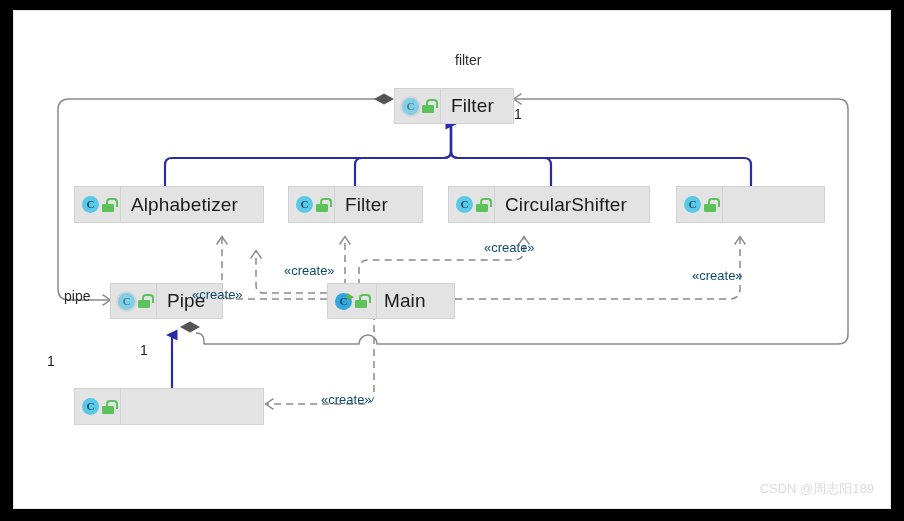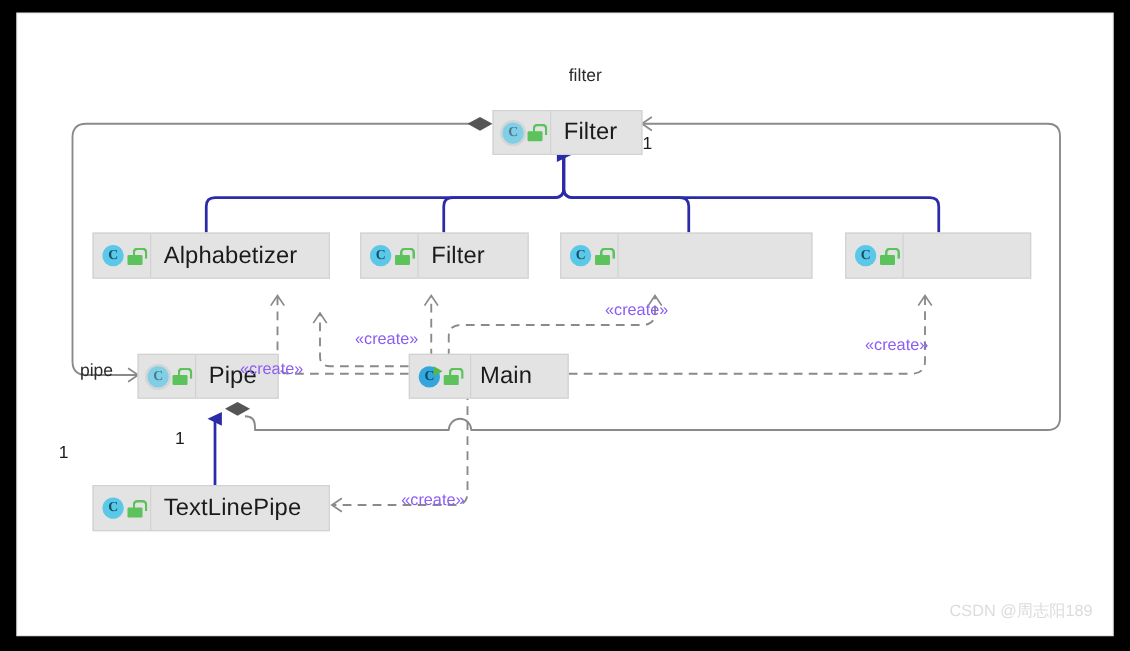--- a/index.html
+++ b/index.html
@@ -24,21 +24,21 @@
           color:#0d4a66;font-family:"Liberation Serif",serif;}
   .ic-run:after{content:"";position:absolute;right:-2px;top:0px;
           border-left:7px solid #54b948;border-top:4.5px solid transparent;border-bottom:4.5px solid transparent;}
   
   .ic-lock{position:relative;width:13px;height:14px;}
   .ic-lock i{position:absolute;left:0;bottom:0;width:12px;height:8px;background:#5cc25c;border-radius:1px;display:block;}
   .ic-lock b{position:absolute;left:4px;top:0;width:8px;height:7px;border:2px solid #5cc25c;
              border-bottom:none;border-radius:4px 4px 0 0;display:block;}
   .lbl{position:absolute;font-size:13.5px;color:#2b2b2b;white-space:nowrap;}
   .lbl.big{font-size:14px;}
-  .lbl.stereo{font-size:13px;color:#8b5cf6;}
+  .lbl.stereo{font-size:13px;color:#0c4a6e;}
   .lbl.mult{font-size:14px;color:#1b1b1b;}
   #wm{position:absolute;right:16px;bottom:10px;font-size:13px;color:#dcdcdc;white-space:nowrap;}
 </style>
 </head>
 <body>
 
 <div id="frame">
   <div id="canvas">
 
     <svg id="wires" viewBox="0 0 876 497" xmlns="http://www.w3.org/2000/svg">
@@ -129,20 +129,21 @@
 
     <div class="node" style="left:434px;top:175px;width:202px;height:37px;">
       <span class="icons">
         <span class="ic-class">C</span>
         <span class="ic-lock">
             <b></b>
             <i></i>
           </span>
       </span>
       <span class="sep" style="left:45px"></span>
+      <span class="nm">CircularShifter</span>
     </div>
 
     <div class="node" style="left:662px;top:175px;width:149px;height:37px;">
       <span class="icons">
         <span class="ic-class">C</span>
         <span class="ic-lock">
             <b></b>
             <i></i>
           </span>
       </span>
@@ -175,21 +176,20 @@
 
     <div class="node" style="left:60px;top:377px;width:190px;height:37px;">
       <span class="icons">
         <span class="ic-class">C</span>
         <span class="ic-lock">
             <b></b>
             <i></i>
           </span>
       </span>
       <span class="sep" style="left:45px"></span>
-      <span class="nm">TextLinePipe</span>
     </div>
 
     <span class="lbl big" style="left:441px;top:41px;">filter</span>
     <span class="lbl big" style="left:50px;top:277px;">pipe</span>
 
     <span class="lbl mult" style="left:500px;top:95px;">1</span>
     <span class="lbl mult" style="left:33px;top:342px;">1</span>
     <span class="lbl mult" style="left:126px;top:331px;">1</span>
 
     <span class="lbl stereo" style="left:178px;top:276px;">«create»</span>

